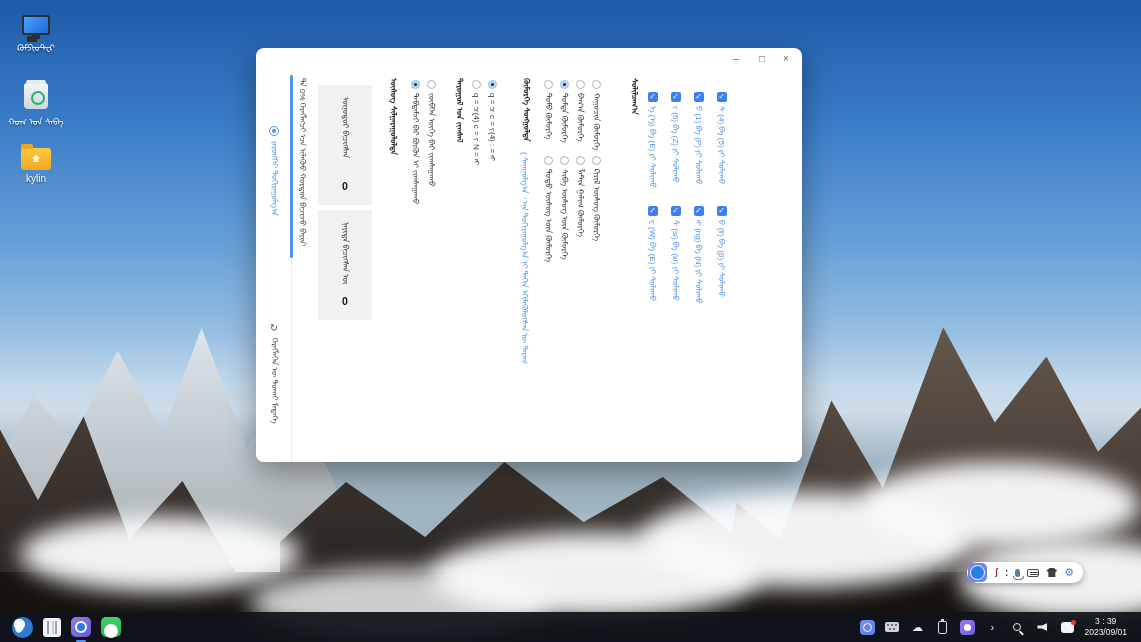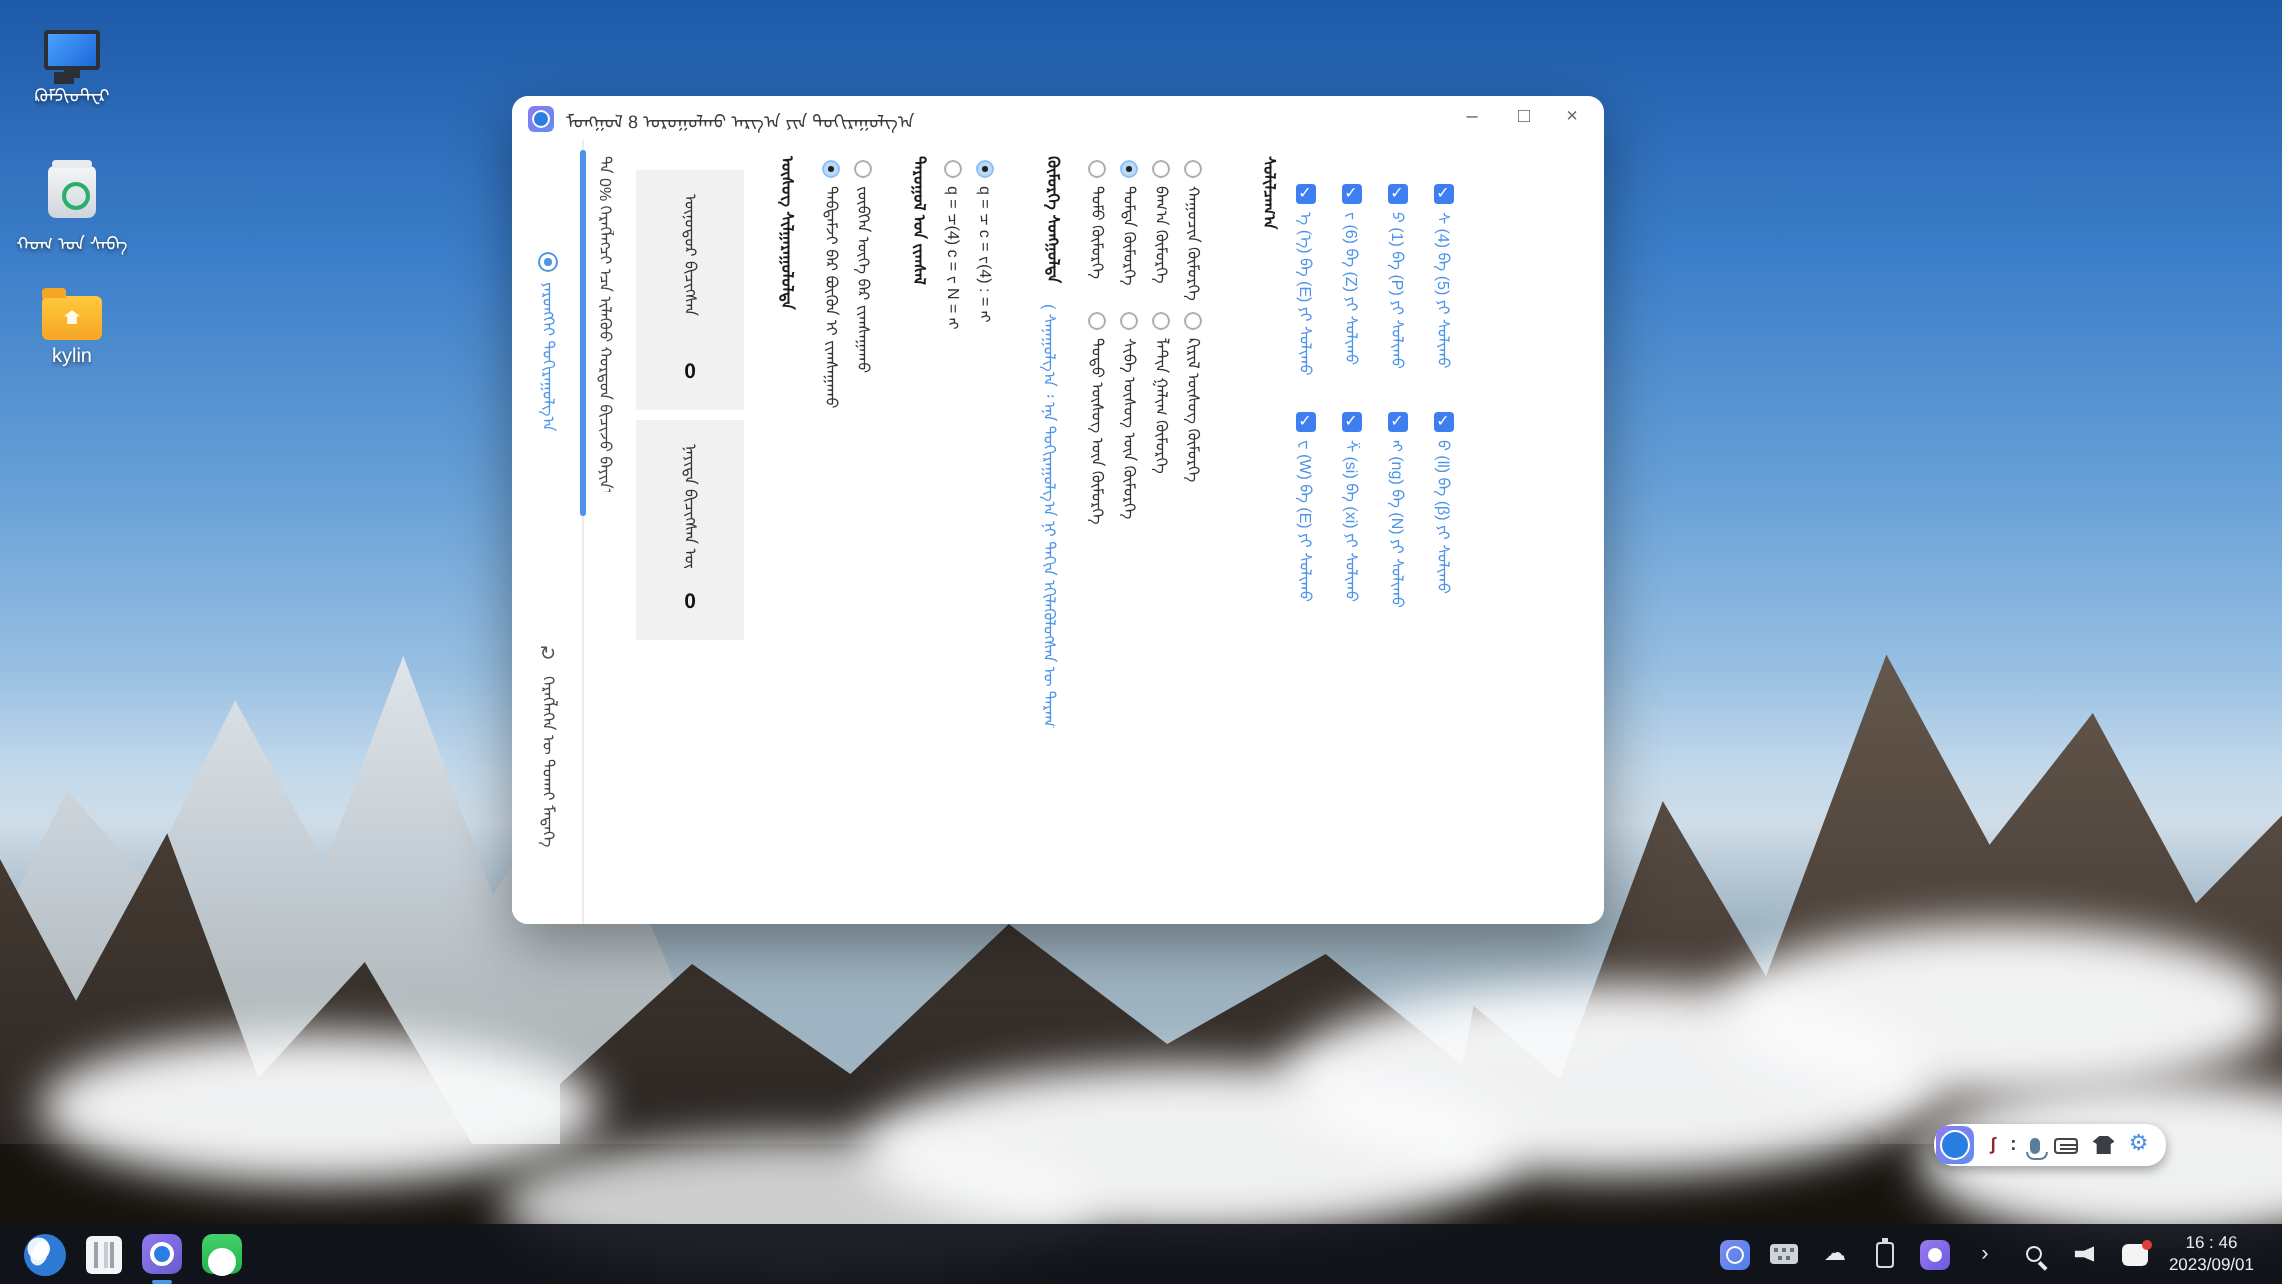--- a/index.html
+++ b/index.html
@@ -154,24 +154,20 @@
   <div class="dicon" style="left:4px; top:83px;">
     <div class="trash"></div>
     <div class="lbl">ᠬᠣᠭ ᠤᠨ ᠰᠠᠪᠠ</div>
   </div>
   <div class="dicon" style="left:4px; top:148px;">
     <div class="folder"></div>
     <div class="lbl" style="font-size:10px;">kylin</div>
   </div>
 
   <div class="window">
-    <div class="titlebar">
-      <div class="applogo"></div>
-      <div class="wtitle">ᠮᠣᠩᠭᠣᠯ 8 ᠣᠷᠣᠭᠣᠯᠬᠣ ᠠᠷᠭ᠎ᠠ ᠶᠢᠨ ᠲᠣᠬᠢᠷᠠᠭᠣᠯᠭ᠎ᠠ</div>
-    </div>
     <div class="wctl wmin">–</div>
     <div class="wctl wmax">□</div>
     <div class="wctl wcls">×</div>
 
     <div class="sidebar">
       <div class="snav snav1">
         <div class="target-ic"></div>
         <div class="vt vt-blue" style="height:118px;">ᠶᠡᠷᠦᠩᠬᠡᠢ ᠲᠣᠬᠢᠷᠠᠭᠣᠯᠭ᠎ᠠ</div>
       </div>
       <div class="snav snav2">
@@ -325,18 +321,18 @@
       <div class="tray">
           <div class="tray-search"></div>
         </div>
       <div class="tray">
           <div class="tray-horn"></div>
         </div>
       <div class="tray">
           <div class="tray-msg"></div>
         </div>
       <div class="clock">
-        <div>16 : 46</div>
+        <div>3 : 39</div>
         <div>2023/09/01</div>
       </div>
     </div>
   </div>
 </div>
 
 </body></html>

